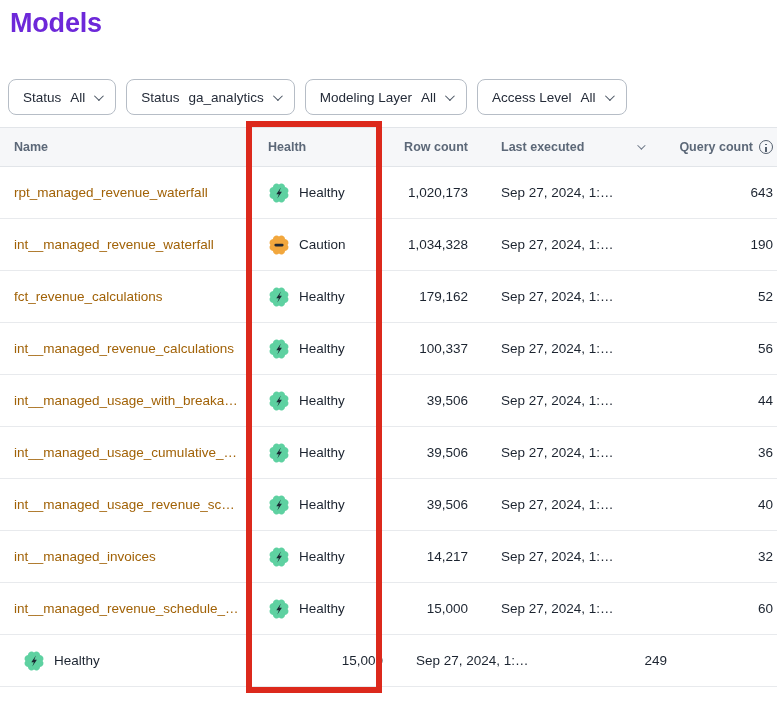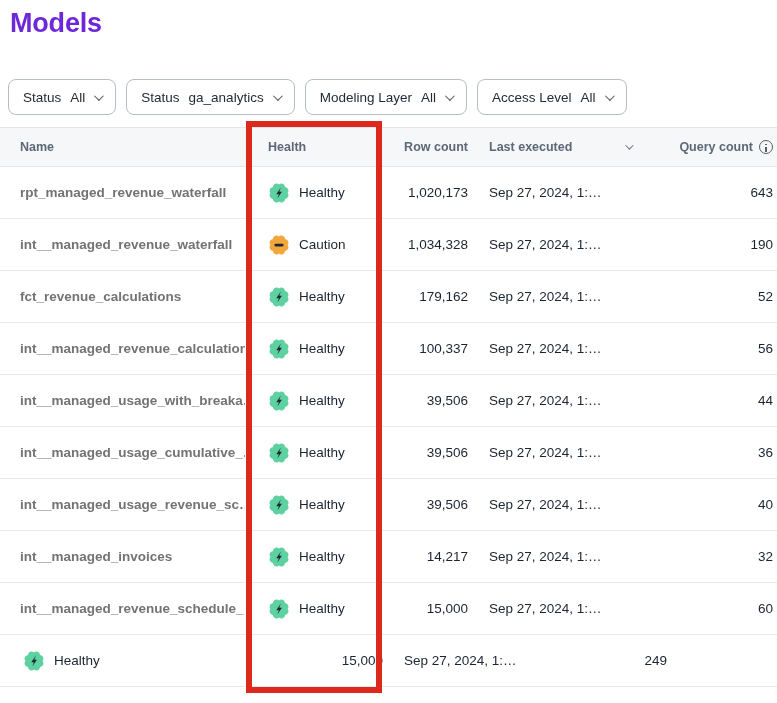--- a/index.html
+++ b/index.html
@@ -61,28 +61,28 @@
     font-size: 12.5px;
     font-weight: 700;
     color: #5c6878;
   }
   .tbody .tr {
     height: 52px;
     border-bottom: 1px solid #e8eaed;
     background: #ffffff;
     font-size: 13.5px;
   }
-  .td-name { padding-left: 20px; overflow: hidden; white-space: nowrap; }
+  .td-name { padding-left: 14px; overflow: hidden; white-space: nowrap; }
   .td-health { padding-left: 23px; display: flex; align-items: center; }
   .td-rowcount { text-align: right; }
-  .td-lastexec { padding-left: 21px; white-space: nowrap; display:flex; align-items:center;gap:45px; }
+  .td-lastexec { padding-left: 33px; white-space: nowrap; display:flex; align-items:center;gap:45px; }
   .td-querycount { text-align: right; padding-right: 4px; }
   .model-link {
-    font-weight: 700;
-    color: #737373;
+    font-weight: 400;
+    color: #a16207;
     text-decoration: underline;
     text-underline-offset: 3px;
     cursor: pointer;
     white-space: nowrap;
   }
   .sort-chev {
     width: 6px; height: 6px;
     border-right: 1.5px solid #6b7686;
     border-bottom: 1.5px solid #6b7686;
     transform: rotate(45deg) translateY(-2px);

